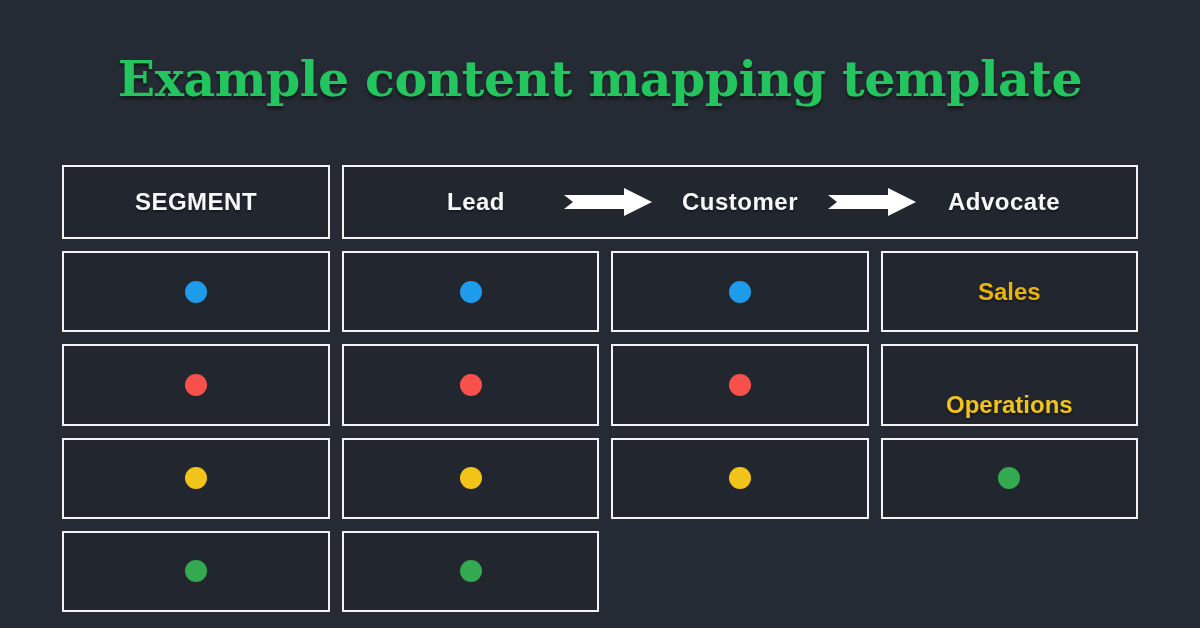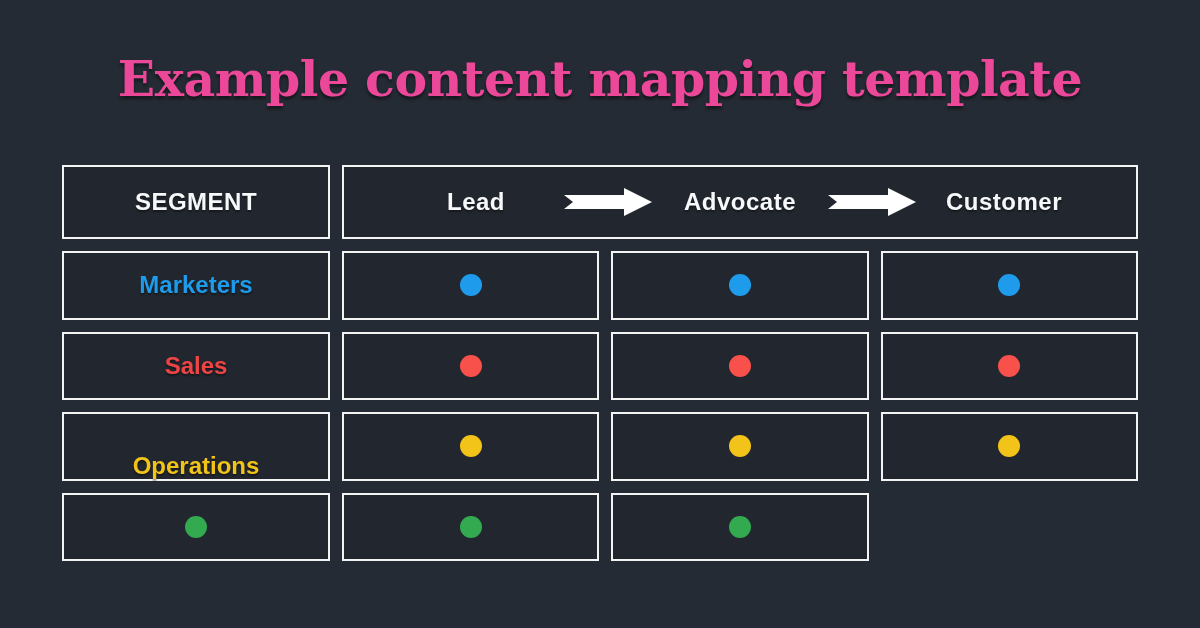--- a/index.html
+++ b/index.html
@@ -17,30 +17,30 @@
   .title {
     position: absolute;
     top: 50px;
     left: 0;
     width: 100%;
     text-align: center;
     font-family: "DejaVu Serif", serif;
     font-weight: bold;
     font-size: 49px;
     letter-spacing: -0.5px;
-    color: #ec4899;
+    color: #22c55e;
     text-shadow: 0 3px 3px rgba(0,0,0,0.45);
     margin: 0;
   }
   .map-table {
     position: absolute;
     left: 62px;
     top: 165px;
     width: 1076px;
-    height: 396px;
+    height: 447px;
     display: grid;
     grid-template-columns: 268px 1fr 1fr 1fr;
     grid-template-rows: 74px 1fr 1fr 1fr 1fr;
     gap: 12px;
   }
   .cell {
     border: 2px solid #F3F3F4;
     background: #22272F;
     display: flex;
     align-items: center;
@@ -97,48 +97,45 @@
 
   <div class="cell">
     <span class="hdr-text">SEGMENT</span>
   </div>
 
   <div class="cell stages-cell">
     <div class="stage-third">
       <span class="hdr-text">Lead</span>
     </div>
     <div class="stage-third">
-      <span class="hdr-text">Advocate</span>
+      <span class="hdr-text">Customer</span>
     </div>
     <div class="stage-third">
-      <span class="hdr-text">Customer</span>
+      <span class="hdr-text">Advocate</span>
     </div>
     <svg class="stage-arrow pos-1" viewBox="0 0 88 30" aria-hidden="true">
       <polygon points="0,8 60,8 60,1 88,15 60,29 60,22 0,22 9,15" fill="#FFFFFF"></polygon>
     </svg>
     <svg class="stage-arrow pos-2" viewBox="0 0 88 30" aria-hidden="true">
       <polygon points="0,8 60,8 60,1 88,15 60,29 60,22 0,22 9,15" fill="#FFFFFF"></polygon>
     </svg>
   </div>
 
-  <div class="cell">
-    <span class="segment-name" style="color: rgb(30, 155, 235);">Marketers</span>
-  </div>
   <div class="cell">
     <span class="stage-dot" style="background: rgb(30, 155, 235);"></span>
   </div>
   <div class="cell">
     <span class="stage-dot" style="background: rgb(30, 155, 235);"></span>
   </div>
   <div class="cell">
     <span class="stage-dot" style="background: rgb(30, 155, 235);"></span>
   </div>
 
   <div class="cell">
-    <span class="segment-name" style="color: #ef4444;">Sales</span>
+    <span class="segment-name" style="color: #eab308;">Sales</span>
   </div>
   <div class="cell">
     <span class="stage-dot" style="background: rgb(248, 81, 75);"></span>
   </div>
   <div class="cell">
     <span class="stage-dot" style="background: rgb(248, 81, 75);"></span>
   </div>
   <div class="cell">
     <span class="stage-dot" style="background: rgb(248, 81, 75);"></span>
   </div>

